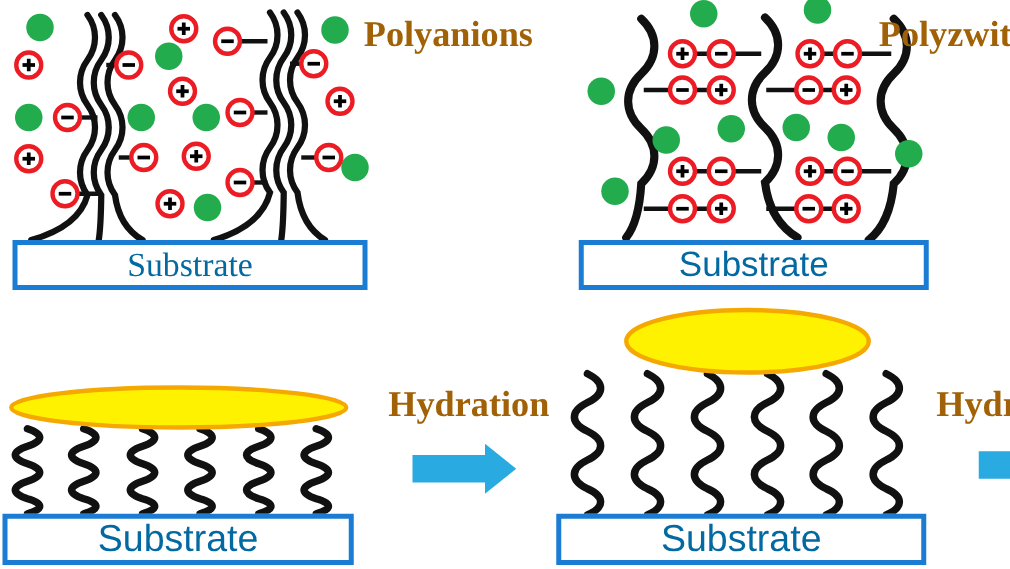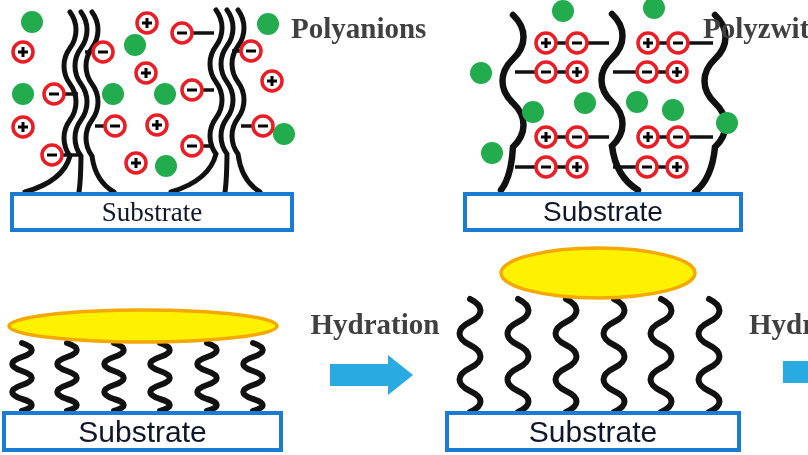--- a/index.html
+++ b/index.html
@@ -5,28 +5,28 @@
   html,body{margin:0;padding:0;background:#fff;}
   .canvas{
     position:relative;width:808px;height:455px;background:#ffffff;
     overflow:hidden;font-family:"Liberation Serif",serif;
   }
   .figure-svg{position:absolute;left:0;top:0;z-index:1;}
   .substrate{
     position:absolute;z-index:2;background:#ffffff;
     border:4px solid var(--blue,#1B7CD3);
     display:flex;align-items:center;justify-content:center;
-    box-sizing:border-box;color:#0f172a;
+    box-sizing:border-box;color:#0369a1;
   }
   .sub-serif{font-family:"Liberation Serif",serif;font-size:27px;}
   .sub-sans{font-family:"Liberation Sans",sans-serif;font-size:28px;}
   .sub-sans-lg{font-family:"Liberation Sans",sans-serif;font-size:30px;}
   .fig-label{
     position:absolute;z-index:3;font-family:"Liberation Serif",serif;
-    font-weight:bold;font-size:29px;color:#404040;white-space:nowrap;
+    font-weight:bold;font-size:29px;color:#a16207;white-space:nowrap;
   }
   #lbl-polyanions{left:291px;top:12px;}
   #lbl-polyzwitterions{left:703px;top:12px;}
   #lbl-hydration-1{left:294px;top:308px;width:162px;text-align:center;}
   #lbl-hydration-2{left:749px;top:308px;}
   #box-tl{left:10px;top:192px;width:284px;height:40px;}
   #box-tr{left:463px;top:192px;width:280px;height:40px;}
   #box-bl{left:2px;top:411px;width:281px;height:41px;}
   #box-bm{left:445px;top:411px;width:296px;height:41px;}
 </style>

